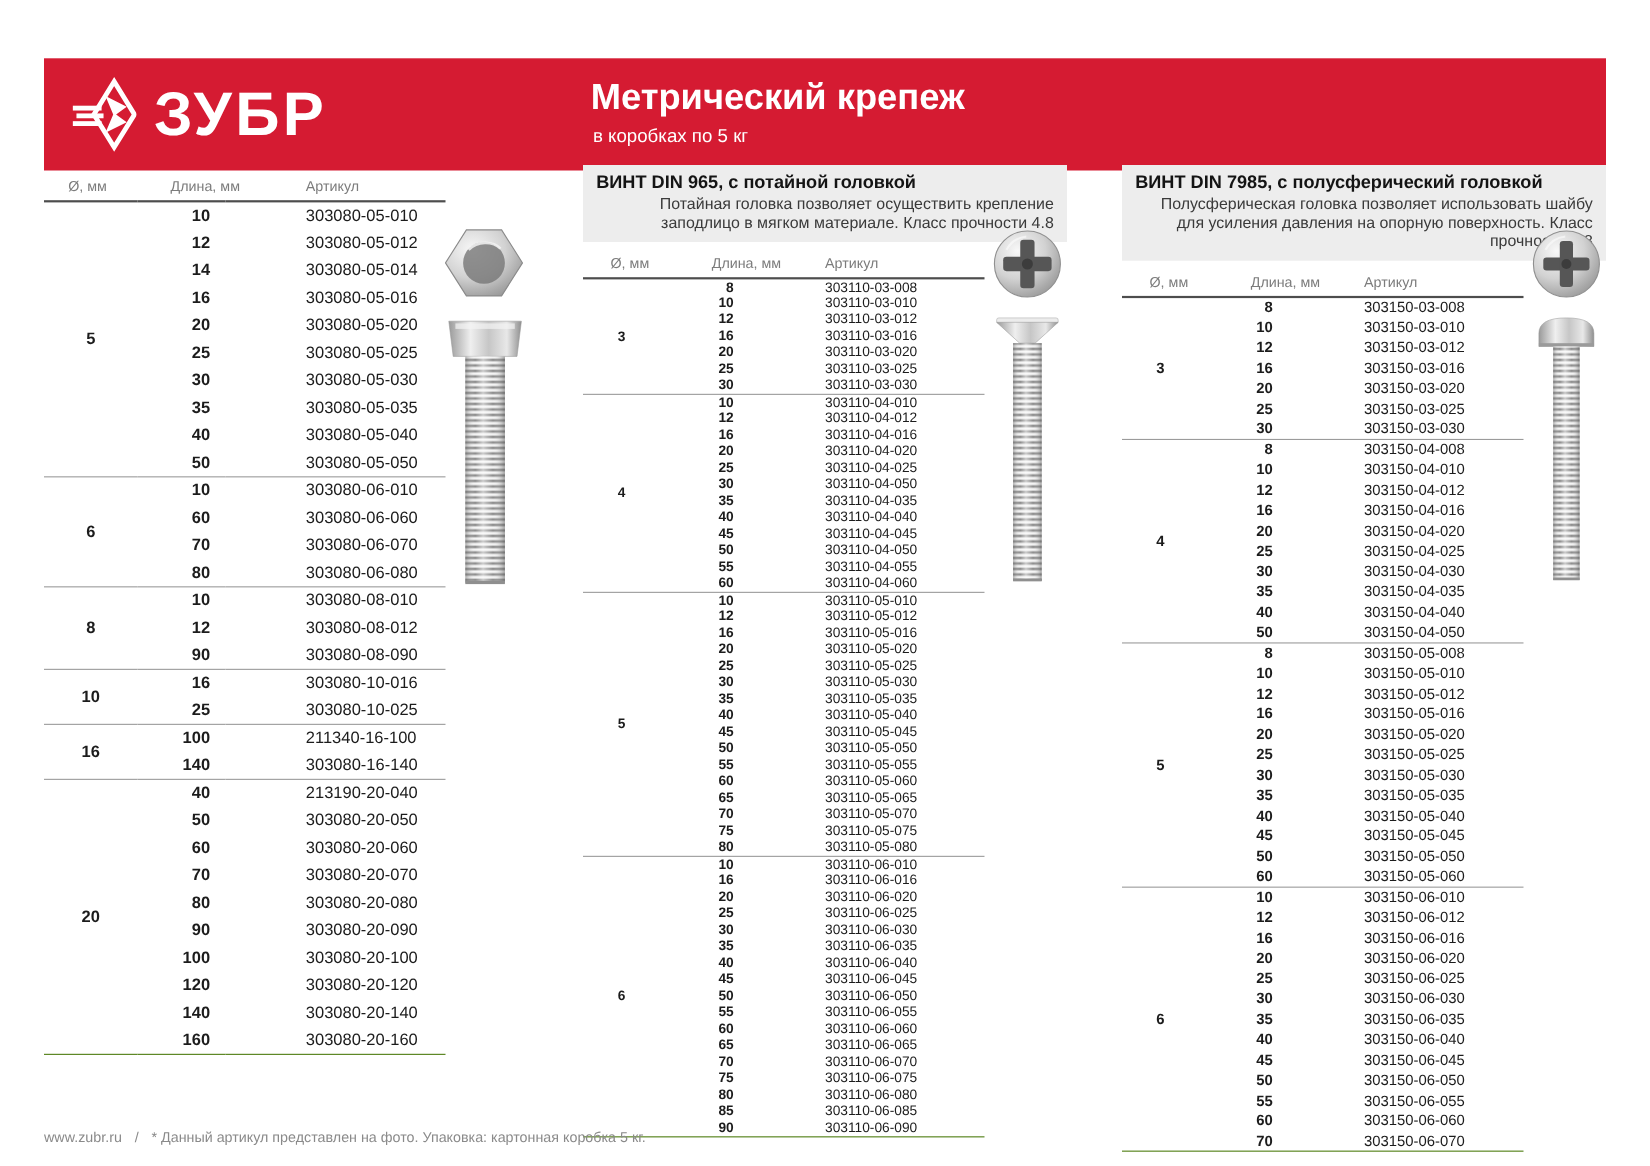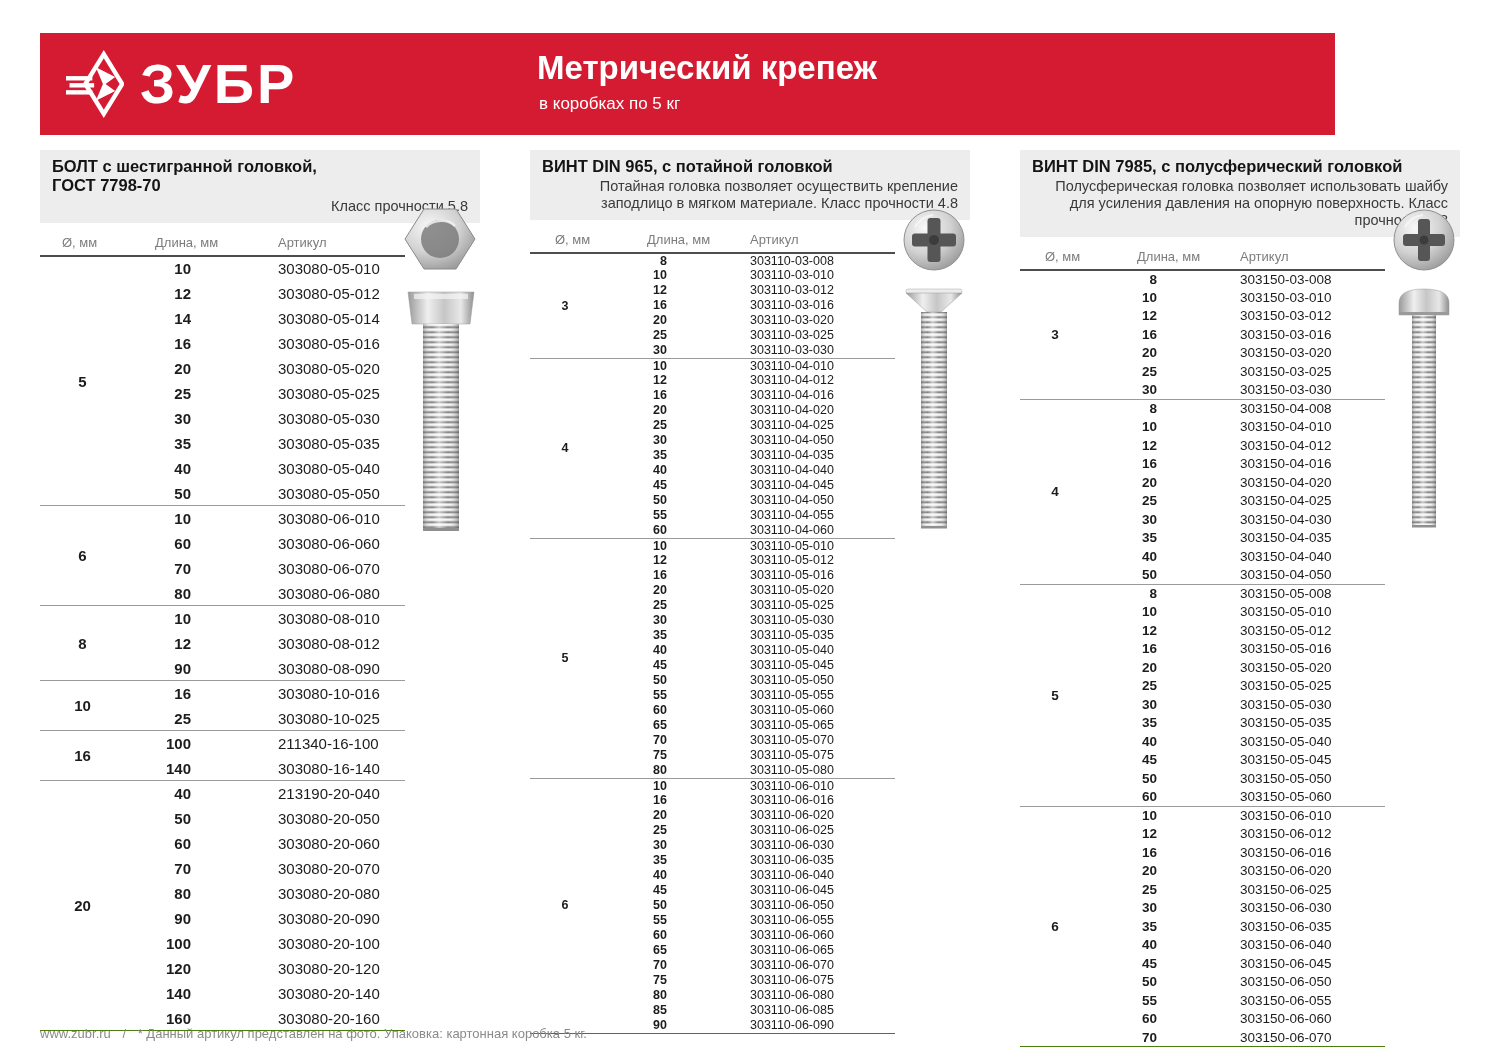--- a/index.html
+++ b/index.html
@@ -3,21 +3,21 @@
 <meta charset="utf-8">
 <style>
   * { box-sizing: border-box; }
   html,body { margin:0; padding:0; }
   body {
     width:1500px; height:1060px; position:relative;
     background:#ffffff; font-family:"Liberation Sans", sans-serif;
     overflow:hidden;
   }
   
-  .banner { position:absolute; left:40px; top:33px; width:1295px; height:102px; background:#d51b32;text-decoration:underline; }
+  .banner { position:absolute; left:40px; top:53px; width:1420px; height:102px; background:#d51b32;text-decoration:underline; }
   .logo { position:absolute; left:26px; top:13px; height:76px; display:flex; align-items:center; }
   .logo-text { color:#fff; font-weight:bold; font-size:56px; letter-spacing:3px; margin-left:16px; line-height:1; }
   .banner-title { position:absolute; left:497px; top:16px; color:#fff; font-size:33px; font-weight:bold; }
   .banner-sub   { position:absolute; left:499px; top:61px; color:#fff; font-size:17px; }
   
   .column { position:absolute; top:150px; width:440px; height:895px; }
   #col0 { left:40px; } #col1 { left:530px; } #col2 { left:1020px; }
   .sec-head { background:#ededed; width:440px; min-height:58px; padding:7px 12px 8px; }
   .sec-title { font-size:16.5px; font-weight:bold; color:#141414; line-height:1.18; }
   .sec-desc  { font-size:14.5px; color:#3a3a3a; line-height:1.16; margin-top:2px;text-align:right; }
@@ -89,25 +89,20 @@
       <rect x="-20" y="44" width="30" height="5" fill="#ffffff"></rect>
       <path d="M14,18 L36,29 L25,37 L36,45 L14,56 L22,37 Z" fill="#ffffff"></path>
     </svg>
     <span class="logo-text">ЗУБР</span>
   </div>
   <div class="banner-title">Метрический крепеж</div>
   <div class="banner-sub">в коробках по 5 кг</div>
 </div>
 
 <div class="column" id="col0">
-  <div class="sec-head">
-    <div class="sec-title">БОЛТ с шестигранной головкой,</div>
-    <div class="sec-title">ГОСТ 7798-70</div>
-    <div class="sec-desc">Класс прочности 5.8</div>
-  </div>
   <table class="s0">
     <colgroup>
         <col class="c-d">
         <col class="c-l">
         <col class="c-a">
       </colgroup>
     <thead>
         <tr>
       <th class="h-d">Ø, мм</th>
       <th class="h-l">Длина, мм</th>

